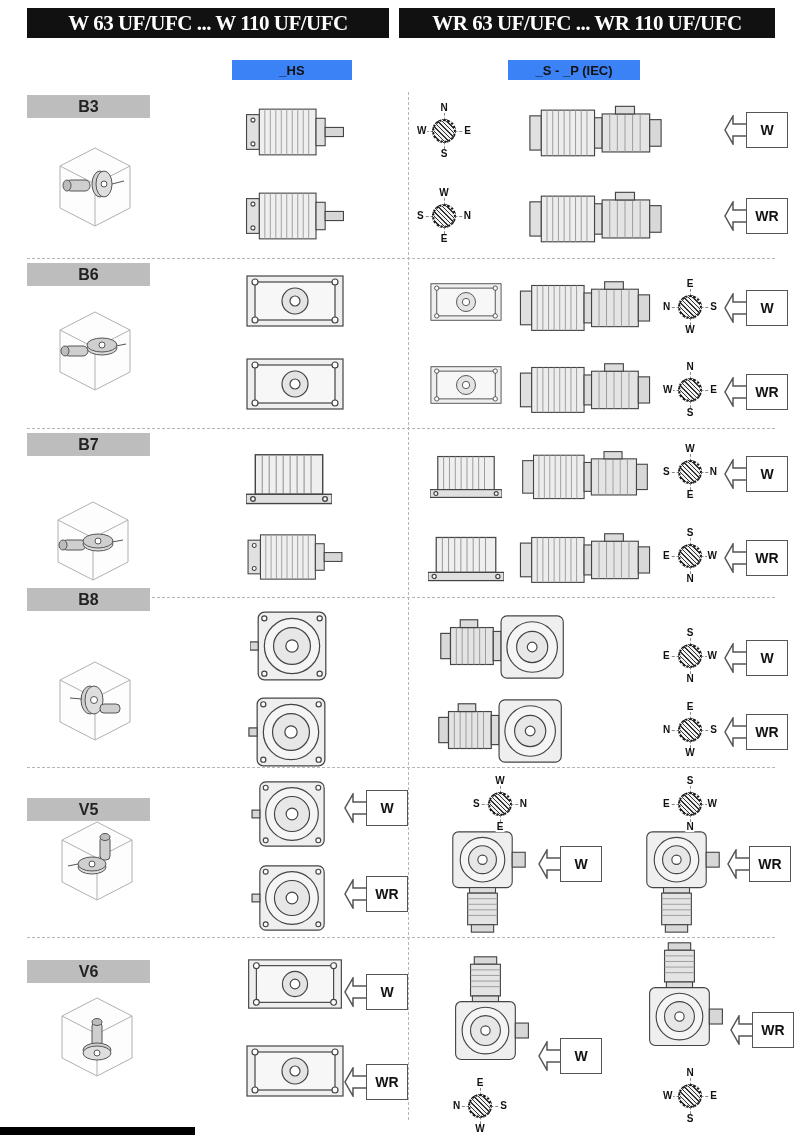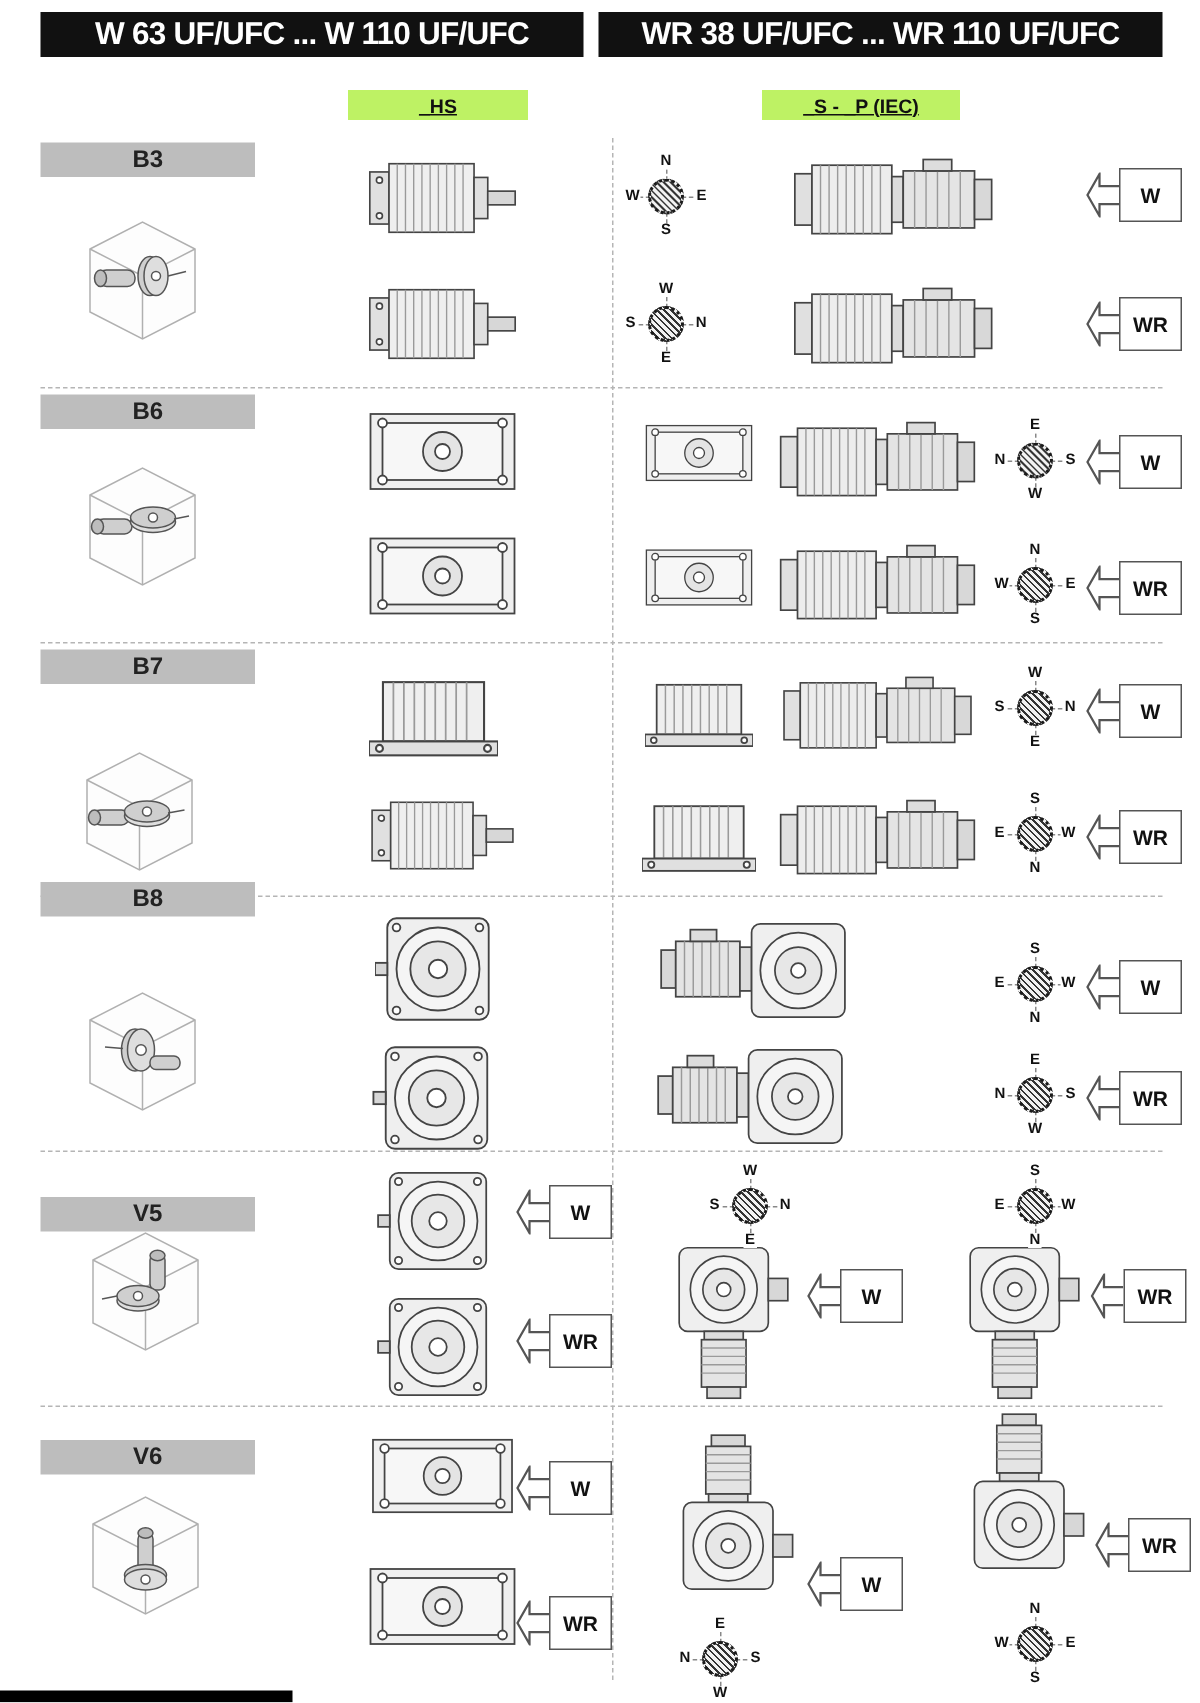--- a/index.html
+++ b/index.html
@@ -1,22 +1,22 @@
 <!DOCTYPE html>
 <html><head>
 <meta charset="utf-8">
 <style>
   html,body{margin:0;padding:0;background:#fff;}
   .page{position:relative;width:800px;height:1135px;background:#fff;overflow:hidden;
         font-family:"Liberation Sans",sans-serif;color:#111;}
   .hdr{position:absolute;background:#111;color:#fff;font-weight:bold;font-size:21px;
-       display:flex;align-items:center;justify-content:center;letter-spacing:-0.5px;white-space:nowrap;}
-  .collabel{position:absolute;background:#bef264;color:#111;font-weight:bold;font-size:13px;
-       display:flex;align-items:center;justify-content:center;text-decoration:underline;}
-  .poslabel{position:absolute;left:27px;width:143px;height:23px;background:#bdbdbd;color:#222;
+       display:flex;align-items:center;justify-content:center;letter-spacing:-0.5px;white-space:nowrap;font-family:Liberation Serif, serif;}
+  .collabel{position:absolute;background:#3b82f6;color:#111;font-weight:bold;font-size:13px;
+       display:flex;align-items:center;justify-content:center;}
+  .poslabel{position:absolute;left:27px;width:123px;height:23px;background:#bdbdbd;color:#222;
        font-weight:bold;font-size:16px;display:flex;align-items:center;justify-content:center;}
   .hsep{position:absolute;left:27px;width:748px;height:0;border-top:1px dashed #b5b5b5;}
   .vsep{position:absolute;left:408px;top:92px;height:1028px;width:0;border-left:1px dashed #b5b5b5;}
   .fig{position:absolute;}
   
   .compass{position:absolute;width:56px;height:56px;}
   .compass::before{content:"";position:absolute;left:5px;right:5px;top:50%;border-top:1px dashed #888;}
   .compass::after{content:"";position:absolute;top:5px;bottom:5px;left:50%;border-left:1px dashed #888;}
   .c-hub{position:absolute;left:50%;top:50%;width:20px;height:20px;margin:-12px 0 0 -12px;
        border:2px dotted #1a1a1a;border-radius:50%;
@@ -190,21 +190,21 @@
           <circle cx="45" cy="65" r="3" fill="#fff"></circle>
         </g>
       </g>
       <g id="arrow-left">
         <path d="M22 9 L9 9 L9 1 L1 15 L9 29 L9 21 L22 21" fill="#fff" stroke="#555" stroke-width="1.5"></path>
       </g>
     </defs>
   </svg>
 
   <div class="hdr" style="left:27px;top:8px;width:362px;height:30px">W 63 UF/UFC ... W 110 UF/UFC</div>
-  <div class="hdr" style="left:399px;top:8px;width:376px;height:30px">WR 38 UF/UFC ... WR 110 UF/UFC</div>
+  <div class="hdr" style="left:399px;top:8px;width:376px;height:30px">WR 63 UF/UFC ... WR 110 UF/UFC</div>
 
   <div class="collabel" style="left:232px;top:60px;width:120px;height:20px">_HS</div>
   <div class="collabel" style="left:508px;top:60px;width:132px;height:20px">_S - _P (IEC)</div>
 
   <div class="vsep"></div>
   <div class="hsep" style="top:258px"></div>
   <div class="hsep" style="top:428px"></div>
   <div class="hsep" style="top:597px"></div>
   <div class="hsep" style="top:767px"></div>
   <div class="hsep" style="top:937px"></div>

